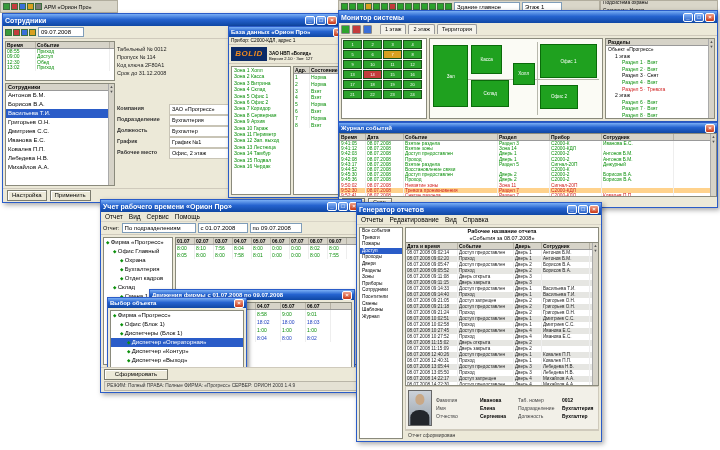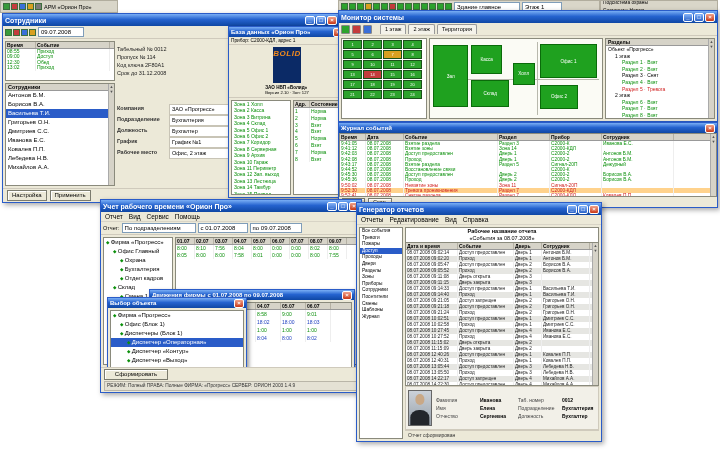--- a/index.html
+++ b/index.html
@@ -52,21 +52,21 @@
   .p-fields{margin-top:3px;font-size:5.5px;}
   .p-frow{display:flex;line-height:9px;}
   .p-frow .lab{flex:0 0 52px;font-weight:bold;color:#333;}
   .p-frow .val{flex:1;background:#fff;border:1px solid #c8c4b6;padding-left:2px;overflow:hidden;white-space:nowrap;}
   .p-right{flex:0 0 36px;display:flex;flex-direction:column;gap:2px;}
   .p-footer{flex:0 0 14px;display:flex;gap:3px;align-items:center;padding:0 4px;border-top:1px solid #cfcabc;}
 
   
   #win-database{left:228px;top:26px;width:118px;height:172px;}
   .d-line{font-size:4.8px;padding:1px 2px;border-bottom:1px solid #cfcabc;white-space:nowrap;overflow:hidden;}
-  .d-logo-row{display:flex;gap:2px;padding:2px;align-items:center;border-bottom:1px solid #cfcabc;flex-direction:column;}
+  .d-logo-row{display:flex;gap:2px;padding:2px;align-items:flex-end;border-bottom:1px solid #cfcabc;}
   .d-logo{flex:0 0 36px;height:14px;background:#0b2a66;color:#f08a1e;font-weight:bold;font-style:italic;font-size:8px;text-align:center;line-height:14px;letter-spacing:.5px;}
   .d-brand{font-size:4.2px;line-height:5px;overflow:hidden;}
   .d-brand b{display:block;font-size:4.6px;}
   .d-cols{flex:1;display:flex;gap:2px;padding:2px;overflow:hidden;}
   .d-tree{flex:1;}
   .d-tree .tree-item{color:#0a8f0a;font-size:5px;line-height:6.4px;}
   .d-table{flex:0 0 50px;}
   .d-table .c0{width:16px;} .d-table .c1{width:32px;}
   .d-table .trow span{color:#0a8f0a;line-height:6.8px;}
 

